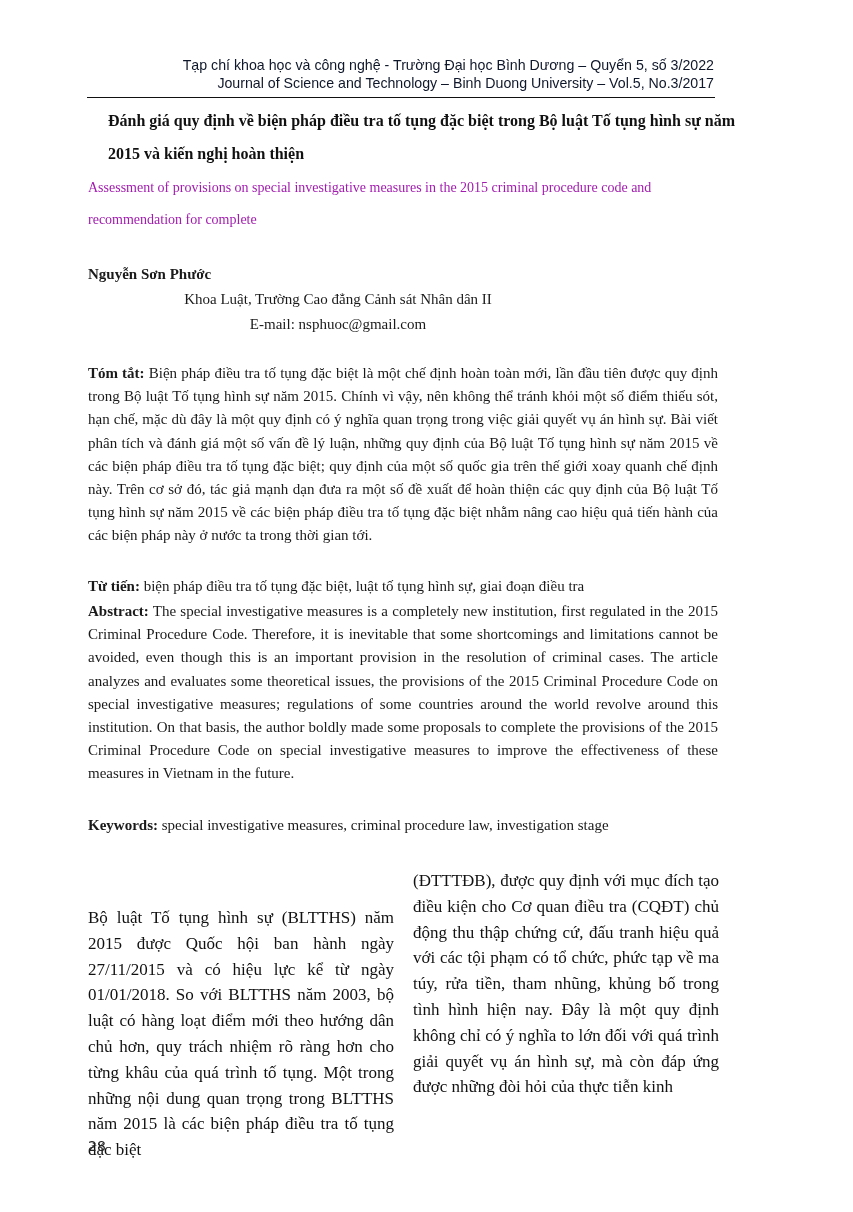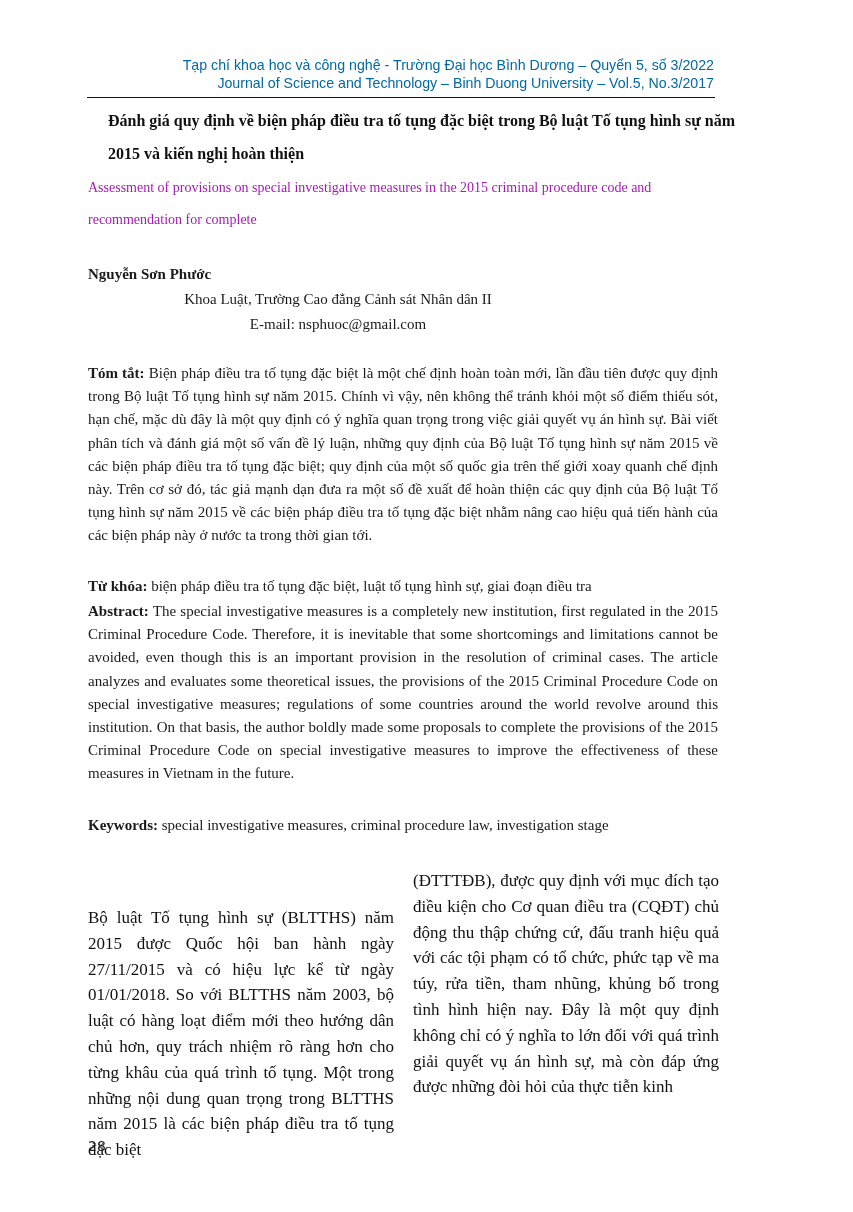--- a/index.html
+++ b/index.html
@@ -5,21 +5,21 @@
     html, body { margin: 0; padding: 0; background: #ffffff; }
     body {
       width: 853px; height: 1212px; position: relative; overflow: hidden;
       color: #1a1a1a;
     }
     .page { position: absolute; left: 0; top: 0; width: 853px; height: 1212px; }
     .running-header {
       position: absolute; left: 88px; width: 626px; top: 56px;
       text-align: right;
       font-family: "Liberation Sans", sans-serif; font-size: 14.2px; line-height: 18px;
-      color: #0369a1;
+      color: #0f172a;
     }
     .header-rule {
       position: absolute; left: 87px; width: 628px; top: 97px; height: 0;
       border-top: 1.4px solid #111;
     }
     .title-vi {
       position: absolute; left: 88px; width: 640px; top: 104px;
       font-family: "Liberation Serif", serif; font-weight: bold;
       font-size: 16px; line-height: 33px; color: #111; margin-left: 20px;
     }
@@ -74,21 +74,21 @@
     <span class="author-name">Nguyễn Sơn Phước</span>
     <span class="author-line">Khoa Luật, Trường Cao đẳng Cảnh sát Nhân dân II</span>
     <span class="author-line">E-mail: nsphuoc@gmail.com</span>
   </div>
 
   <div class="abstract-vi">
     <span class="label">Tóm tắt:</span><span> Biện pháp điều tra tố tụng đặc biệt là một chế định hoàn toàn mới, lần đầu tiên được quy định trong Bộ luật Tố tụng hình sự năm 2015. Chính vì vậy, nên không thể tránh khỏi một số điểm thiếu sót, hạn chế, mặc dù đây là một quy định có ý nghĩa quan trọng trong việc giải quyết vụ án hình sự. Bài viết phân tích và đánh giá một số vấn đề lý luận, những quy định của Bộ luật Tố tụng hình sự năm 2015 về các biện pháp điều tra tố tụng đặc biệt; quy định của một số quốc gia trên thế giới xoay quanh chế định này. Trên cơ sở đó, tác giả mạnh dạn đưa ra một số đề xuất để hoàn thiện các quy định của Bộ luật Tố tụng hình sự năm 2015 về các biện pháp điều tra tố tụng đặc biệt nhằm nâng cao hiệu quả tiến hành của các biện pháp này ở nước ta trong thời gian tới.</span>
   </div>
 
   <div class="keywords-vi">
-    <span class="label">Từ khóa:</span><span> biện pháp điều tra tố tụng đặc biệt, luật tố tụng hình sự, giai đoạn điều tra</span>
+    <span class="label">Từ tiến:</span><span> biện pháp điều tra tố tụng đặc biệt, luật tố tụng hình sự, giai đoạn điều tra</span>
   </div>
 
   <div class="abstract-en">
     <span class="label">Abstract:</span><span> The special investigative measures is a completely new institution, first regulated in the 2015 Criminal Procedure Code. Therefore, it is inevitable that some shortcomings and limitations cannot be avoided, even though this is an important provision in the resolution of criminal cases. The article analyzes and evaluates some theoretical issues, the provisions of the 2015 Criminal Procedure Code on special investigative measures; regulations of some countries around the world revolve around this institution. On that basis, the author boldly made some proposals to complete the provisions of the 2015 Criminal Procedure Code on special investigative measures to improve the effectiveness of these measures in Vietnam in the future.</span>
   </div>
 
   <div class="keywords-en">
     <span class="label">Keywords:</span><span> special investigative measures, criminal procedure law, investigation stage</span>
   </div>
 

